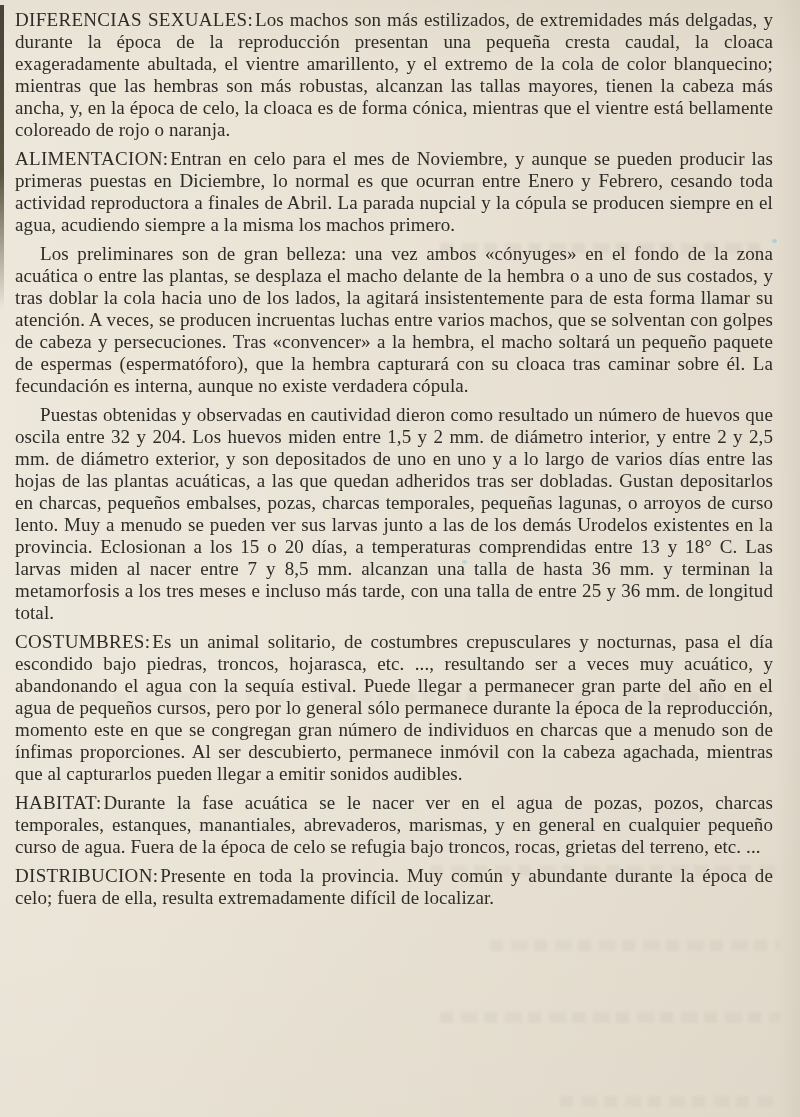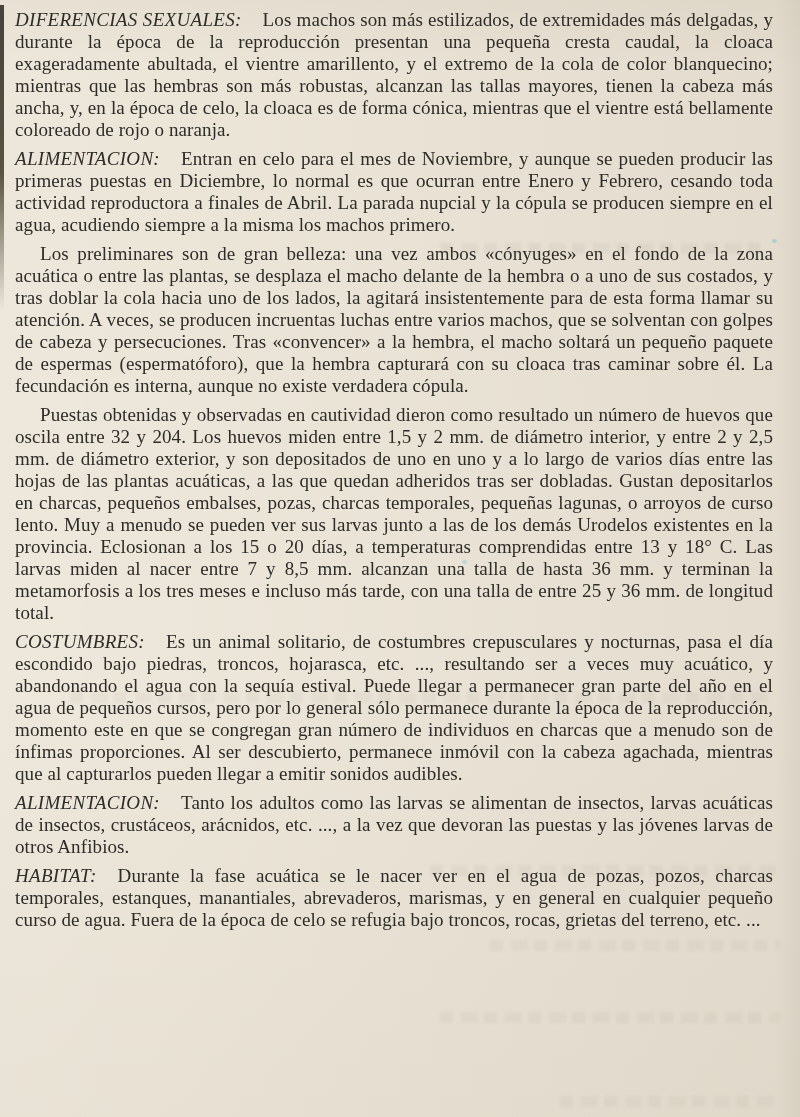--- a/index.html
+++ b/index.html
@@ -24,21 +24,21 @@
     margin: 0 0 7px 0;
     font-size: 19px;
     line-height: 22px;
     text-align: justify;
     letter-spacing: 0.1px;
   }
   .para.indent { text-indent: 25px; font-family: Liberation Serif, serif; }
   .run-in {
     letter-spacing: 0.3px;
   }
-  .run-in:not(:empty) { margin-right: 21px; font-style: italic; }
+  .run-in:not(:empty) { margin-right: 2px; }
   
   .edge-shadow {
     position: absolute;
     left: 0; top: 5px;
     width: 4px; height: 305px;
     background: linear-gradient(to bottom, #47423a 0%, #59533f 55%, rgba(90,84,64,0) 100%);
   }
   
   .ghost {
     position: absolute;
@@ -69,24 +69,24 @@
   <p class="para"><span class="run-in">DIFERENCIAS SEXUALES:</span><span>Los machos son más estilizados, de extremidades más delgadas, y durante la época de la reproducción presentan una pequeña cresta caudal, la cloaca exageradamente abultada, el vientre amarillento, y el extremo de la cola de color blanquecino; mientras que las hembras son más robustas, alcanzan las tallas mayores, tienen la cabeza más ancha, y, en la época de celo, la cloaca es de forma cónica, mientras que el vientre está bellamente coloreado de rojo o naranja.</span></p>
 
   <p class="para"><span class="run-in">ALIMENTACION:</span><span>Entran en celo para el mes de Noviembre, y aunque se pueden producir las primeras puestas en Diciembre, lo normal es que ocurran entre Enero y Febrero, cesando toda actividad reproductora a finales de Abril. La parada nupcial y la cópula se producen siempre en el agua, acudiendo siempre a la misma los machos primero.</span></p>
 
   <p class="para indent"><span>Los preliminares son de gran belleza: una vez ambos «cónyuges» en el fondo de la zona acuática o entre las plantas, se desplaza el macho delante de la hembra o a uno de sus costados, y tras doblar la cola hacia uno de los lados, la agitará insistentemente para de esta forma llamar su atención. A veces, se producen incruentas luchas entre varios machos, que se solventan con golpes de cabeza y persecuciones. Tras «convencer» a la hembra, el macho soltará un pequeño paquete de espermas (espermatóforo), que la hembra capturará con su cloaca tras caminar sobre él. La fecundación es interna, aunque no existe verdadera cópula.</span></p>
 
   <p class="para indent"><span>Puestas obtenidas y observadas en cautividad dieron como resultado un número de huevos que oscila entre 32 y 204. Los huevos miden entre 1,5 y 2 mm. de diámetro interior, y entre 2 y 2,5 mm. de diámetro exterior, y son depositados de uno en uno y a lo largo de varios días entre las hojas de las plantas acuáticas, a las que quedan adheridos tras ser dobladas. Gustan depositarlos en charcas, pequeños embalses, pozas, charcas temporales, pequeñas lagunas, o arroyos de curso lento. Muy a menudo se pueden ver sus larvas junto a las de los demás Urodelos existentes en la provincia. Eclosionan a los 15 o 20 días, a temperaturas comprendidas entre 13 y 18° C. Las larvas miden al nacer entre 7 y 8,5 mm. alcanzan una talla de hasta 36 mm. y terminan la metamorfosis a los tres meses e incluso más tarde, con una talla de entre 25 y 36 mm. de longitud total.</span></p>
 
   <p class="para"><span class="run-in">COSTUMBRES:</span><span>Es un animal solitario, de costumbres crepusculares y nocturnas, pasa el día escondido bajo piedras, troncos, hojarasca, etc. ..., resultando ser a veces muy acuático, y abandonando el agua con la sequía estival. Puede llegar a permanecer gran parte del año en el agua de pequeños cursos, pero por lo general sólo permanece durante la época de la reproducción, momento este en que se congregan gran número de individuos en charcas que a menudo son de ínfimas proporciones. Al ser descubierto, permanece inmóvil con la cabeza agachada, mientras que al capturarlos pueden llegar a emitir sonidos audibles.</span></p>
 
-  <p class="para"><span class="run-in">ALIMENTACION:</span><span>Tanto los adultos como las larvas se alimentan de insectos, larvas acuáticas de insectos, crustáceos, arácnidos, etc. ..., a la vez que devoran las puestas y las jóvenes larvas de otros Anfibios.</span></p>
 
   <p class="para"><span class="run-in">HABITAT:</span><span>Durante la fase acuática se le nacer ver en el agua de pozas, pozos, charcas temporales, estanques, manantiales, abrevaderos, marismas, y en general en cualquier pequeño curso de agua. Fuera de la época de celo se refugia bajo troncos, rocas, grietas del terreno, etc. ...</span></p>
 
+  <p class="para"><span class="run-in">DISTRIBUCION:</span><span>Presente en toda la provincia. Muy común y abundante durante la época de celo; fuera de ella, resulta extremadamente difícil de localizar.</span></p>
 
   <div class="ghost" style="left:440px; top:243px; width:320px;"></div>
   <div class="ghost" style="left:70px;  top:692px; width:700px; opacity:0.10;"></div>
   <div class="ghost" style="left:430px; top:865px; width:350px; opacity:0.11;"></div>
   <div class="ghost" style="left:490px; top:940px; width:290px; opacity:0.10;"></div>
   <div class="ghost" style="left:440px; top:1012px; width:340px; opacity:0.11;"></div>
   <div class="ghost" style="left:560px; top:1096px; width:220px; opacity:0.10;"></div>
 
   <div class="speck" style="left:772px; top:239px;"></div>
   <div class="speck" style="left:462px; top:560px; opacity:0.4;"></div>

